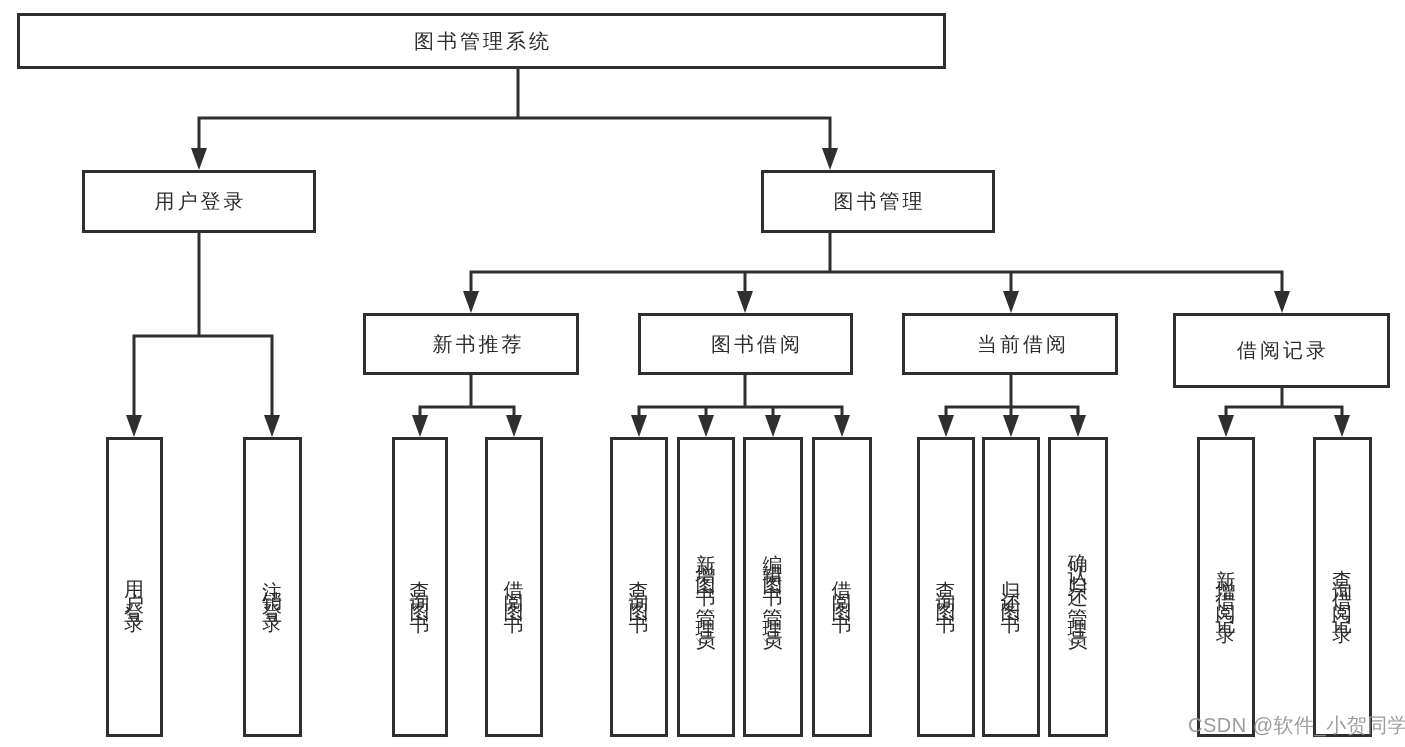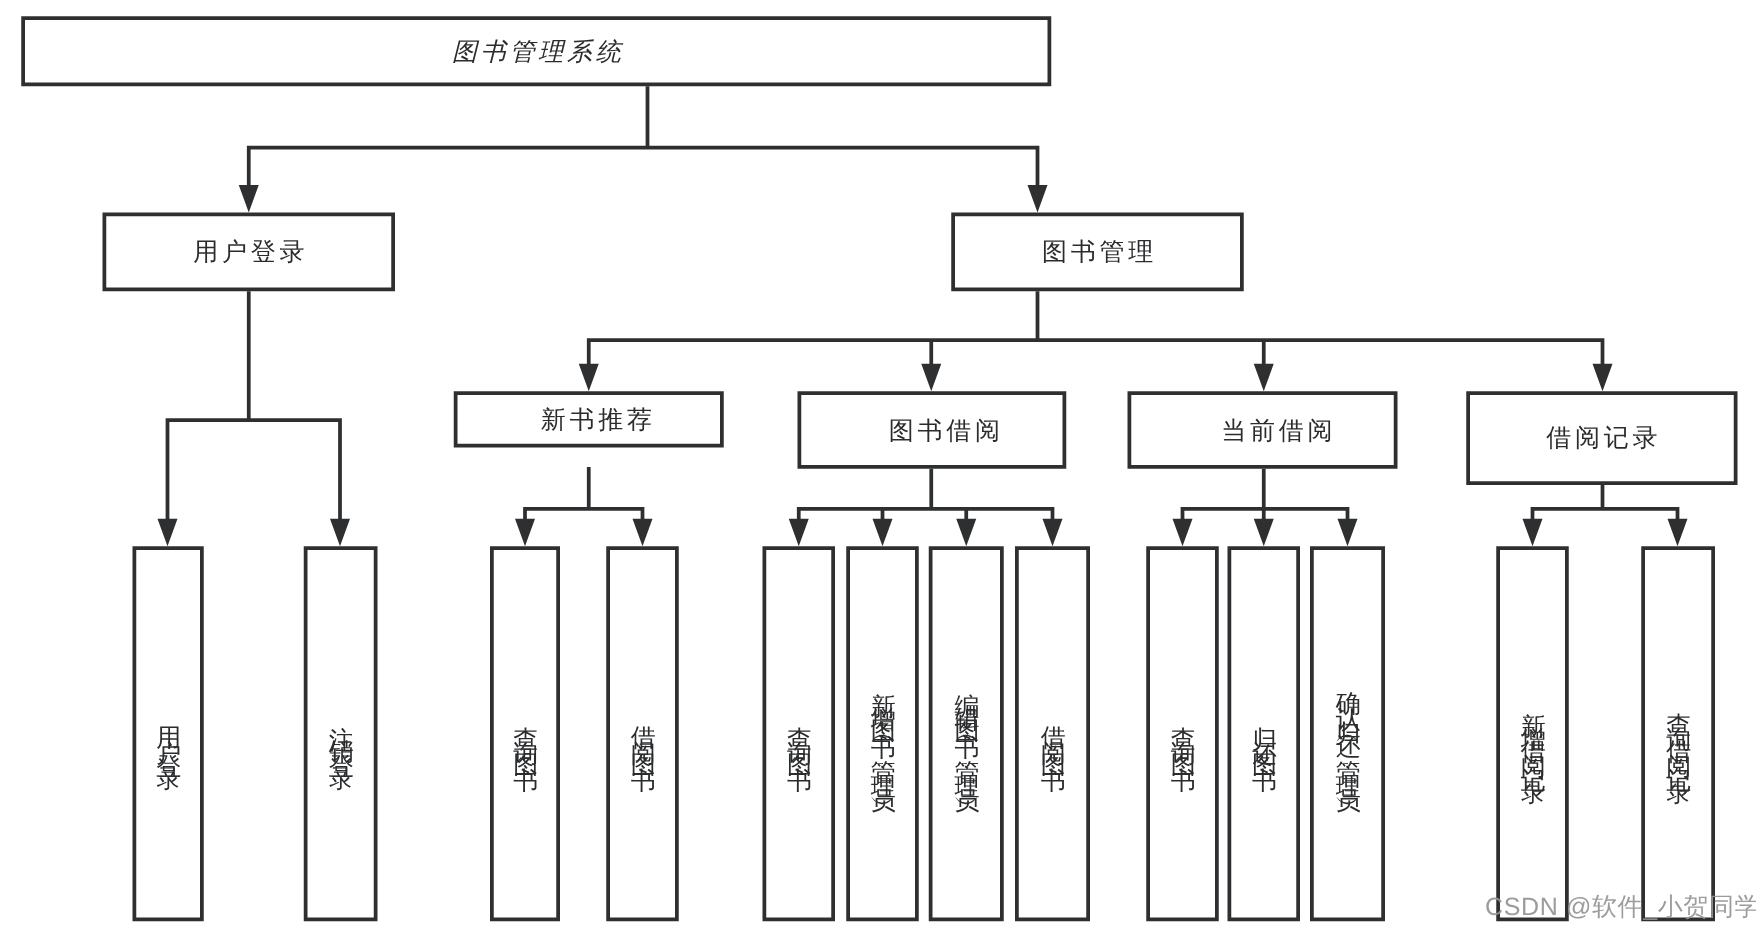--- a/index.html
+++ b/index.html
@@ -93,32 +93,32 @@
     <g>
       <path class="ln" d="M1011 375 V407 M946 407 H1078 M946 407 V419 M1011 407 V419 M1078 407 V419"></path>
       <path class="ar" d="M938 415 h16 l-8 22 z M1003 415 h16 l-8 22 z M1070 415 h16 l-8 22 z"></path>
     </g>
     <g>
       <path class="ln" d="M1282 375 V407 M1226 407 H1342 M1226 407 V419 M1342 407 V419"></path>
       <path class="ar" d="M1218 415 h16 l-8 22 z M1334 415 h16 l-8 22 z"></path>
     </g>
   </svg>
 
-  <div class="box h" style="left:17px; top:13px; width:824px; height:56px;font-style:italic;">
+  <div class="box h" style="left:17px; top:13px; width:929px; height:56px;">
     <span>图书管理系统</span>
   </div>
 
   <div class="box h" style="left:82px; top:170px; width:234px; height:63px;">
     <span>用户登录</span>
   </div>
   <div class="box h" style="left:713px; top:170px; width:234px; height:63px;margin-left:48px;">
     <span>图书管理</span>
   </div>
 
-  <div class="box h" style="left:363px; top:313px; width:216px; height:45px;padding-left:12px;">
+  <div class="box h" style="left:363px; top:313px; width:216px; height:62px;padding-left:12px;">
     <span>新书推荐</span>
   </div>
   <div class="box h" style="left:638px; top:313px; width:215px; height:62px;padding-left:20px;">
     <span>图书借阅</span>
   </div>
   <div class="box h" style="left:902px; top:313px; width:216px; height:62px;padding-left:23px;">
     <span>当前借阅</span>
   </div>
   <div class="box h" style="left:1173px; top:313px; width:217px; height:75px;">
     <span>借阅记录</span>

